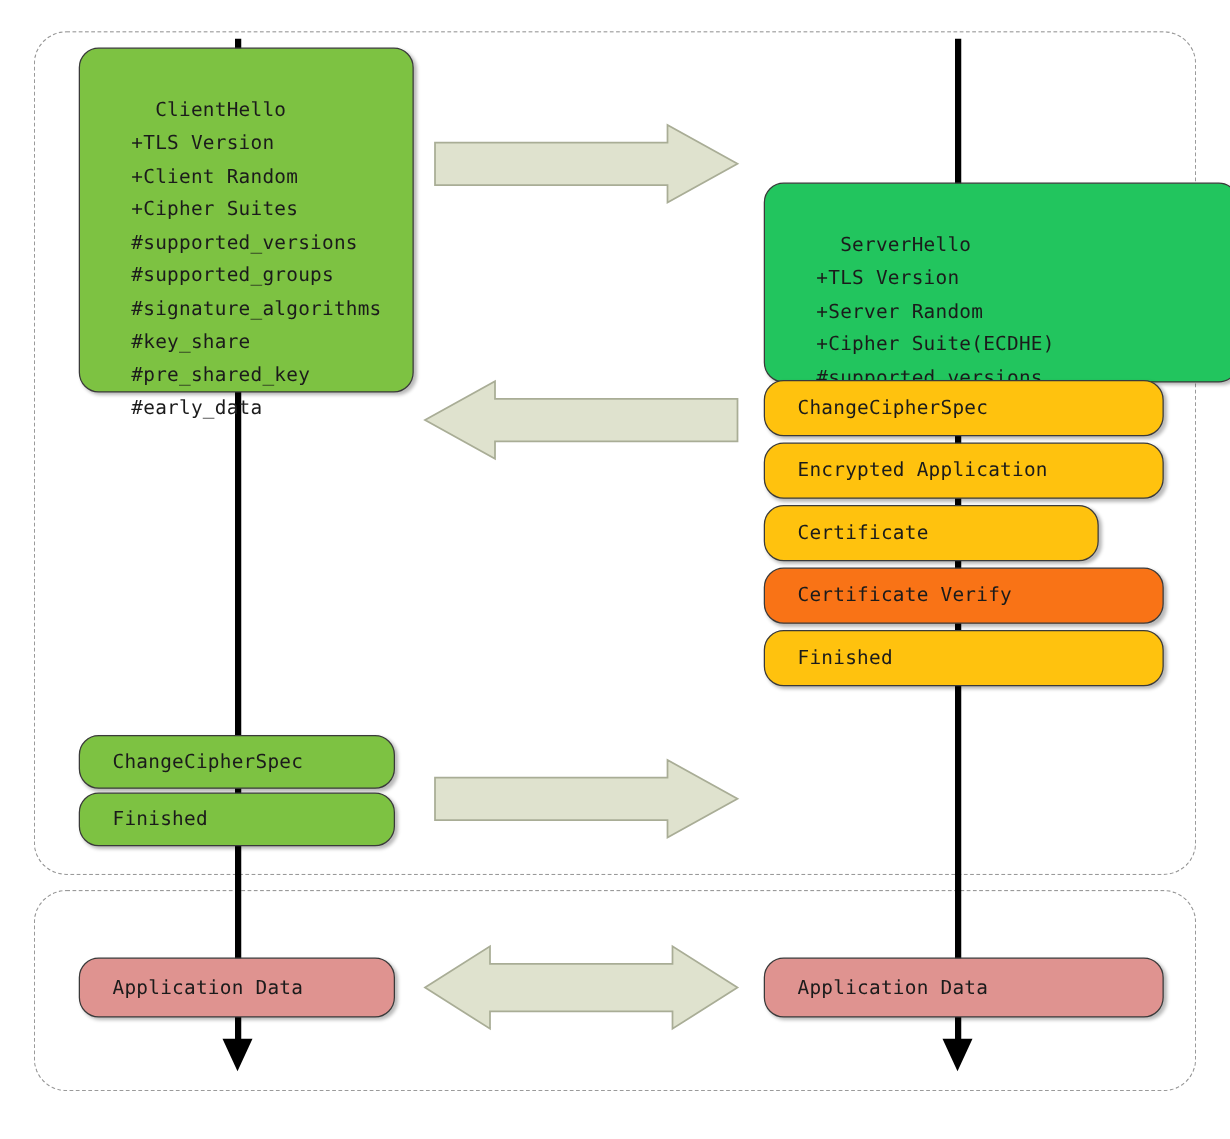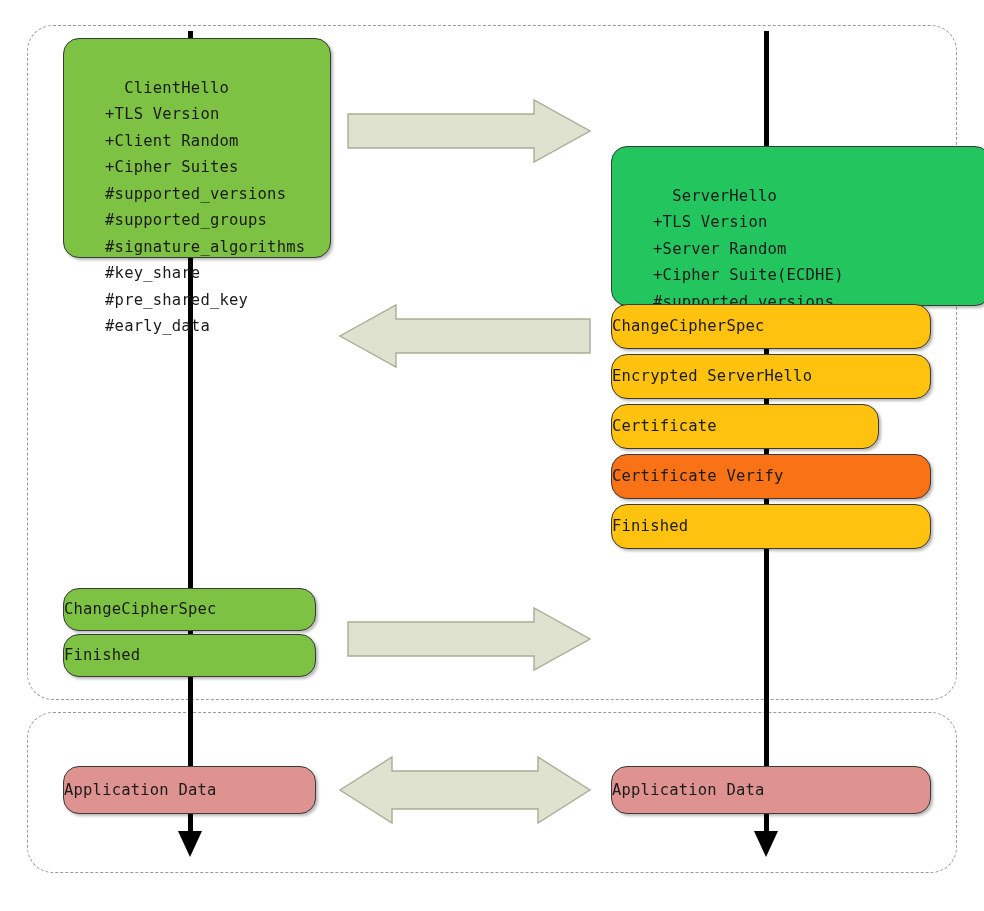--- a/index.html
+++ b/index.html
@@ -47,20 +47,21 @@
     border: 1.7px solid #3a3a3a;
     border-radius: 16px;
     color: #1b1b1b;
     font-size: 15.5px;
     line-height: 26.5px;
     letter-spacing: 0.2px;
     white-space: pre;
     box-shadow: 2px 2px 3px rgba(0,0,0,0.28);
     display: flex;
     align-items: center;
+    padding-left: 26px;
   }
   .msg.multiline {
     display: block;
     padding-top: 9px;
     padding-left: 22px;
   }
   .msg-lines {
     white-space: pre;
   }
 
@@ -81,21 +82,21 @@
   <div class="phase-box" style="left:27px; top:25px; width:930px; height:675px;"></div>
 
   <div class="phase-box" style="left:27px; top:712px; width:930px; height:161px;"></div>
 
   <div class="lifeline" style="left:188px; top:31px; height:812px;"></div>
   <div class="lifeline-head" style="left:178px; top:831px;"></div>
 
   <div class="lifeline" style="left:764px; top:31px; height:812px;"></div>
   <div class="lifeline-head" style="left:754px; top:831px;"></div>
 
-  <div class="msg multiline" style="left:63px; top:38px; width:268px; height:220px; background:#7DC242;">
+  <div class="msg multiline" style="left:63px; top:38px; width:268px; height:276px; background:#7DC242;">
     <span class="msg-lines">ClientHello
   +TLS Version
   +Client Random
   +Cipher Suites
   #supported_versions
   #supported_groups
   #signature_algorithms
   #key_share
   #pre_shared_key
   #early_data</span>
@@ -116,21 +117,21 @@
   +Cipher Suite(ECDHE)
   #supported_versions
   #key_share</span>
   </div>
 
   <div class="msg" style="left:611px; top:304px; width:320px; height:45px; background:#FFC20E;">
     <span>ChangeCipherSpec</span>
   </div>
 
   <div class="msg" style="left:611px; top:354px; width:320px; height:45px; background:#FFC20E;">
-    <span>Encrypted ServerHello</span>
+    <span>Encrypted Application</span>
   </div>
 
   <div class="msg" style="left:611px; top:404px; width:268px; height:45px; background:#FFC20E;">
     <span>Certificate</span>
   </div>
 
   <div class="msg" style="left:611px; top:454px; width:320px; height:45px; background:#f97316;">
     <span>Certificate Verify</span>
   </div>
 

